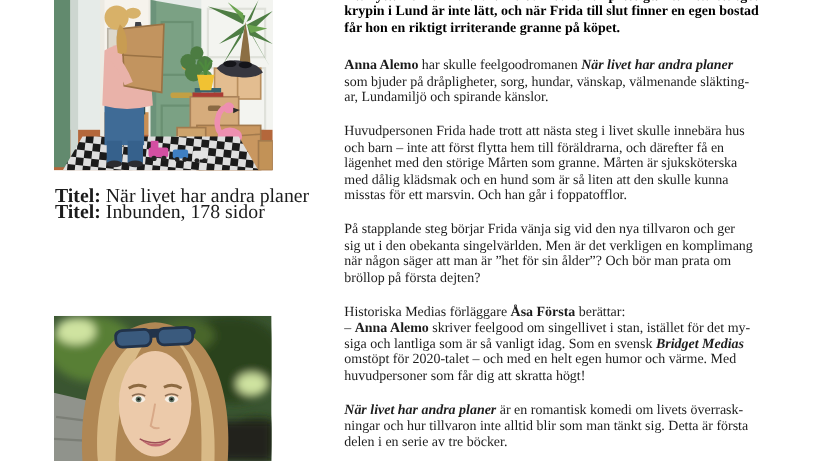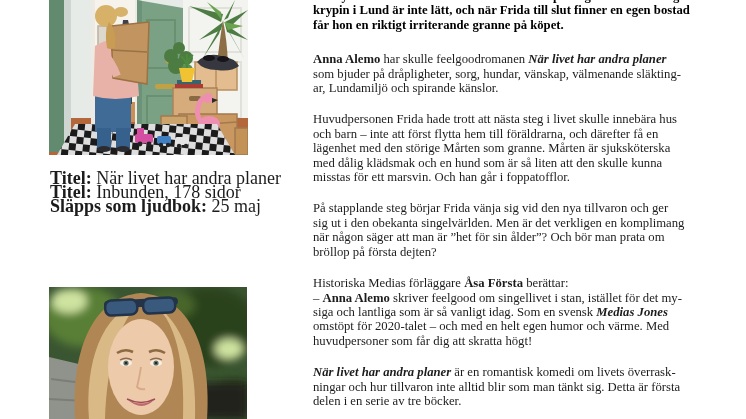--- a/index.html
+++ b/index.html
@@ -193,21 +193,20 @@
         <path d="M52,50 q10,10 16,26" stroke="var(--il-shirt-pink)" stroke-width="8" fill="none"></path>
         <circle cx="57" cy="16" r="11" fill="var(--il-hair-blonde)"></circle>
         <path d="M60,22 q8,8 6,26 q-5,2 -8,0 q-3,-16 2,-26z" fill="#c89c52"></path>
       </g>
     </svg>
   </figure>
 
   <div class="book-facts">
       <div class="fact-line"><b>Titel: </b><span>När livet har andra planer</span></div>
       <div class="fact-line"><b>Titel: </b><span>Inbunden, 178 sidor</span></div>
-      <div class="fact-line"><b>Släpps som ljudbok: </b><span>25 maj</span></div>
     </div>
 
   <figure class="portrait-figure">
     <svg viewBox="0 0 198 132" preserveAspectRatio="none">
       <defs>
           <filter id="soft" x="-30%" y="-30%" width="160%" height="160%">
             <feGaussianBlur stdDeviation="4"></feGaussianBlur>
           </filter>
         </defs>
       <rect width="198" height="132" fill="var(--po-foliage-mid)"></rect>
@@ -265,21 +264,21 @@
 och barn – inte att först flytta hem till föräldrarna, och därefter få en
 lägenhet med den störige Mårten som granne. Mårten är sjuksköterska
 med dålig klädsmak och en hund som är så liten att den skulle kunna
 misstas för ett marsvin. Och han går i foppatofflor.</span></p>
       <p class="para"><span class="">På stapplande steg börjar Frida vänja sig vid den nya tillvaron och ger
 sig ut i den obekanta singelvärlden. Men är det verkligen en komplimang
 när någon säger att man är ”het för sin ålder”? Och bör man prata om
 bröllop på första dejten?</span></p>
       <p class="para"><span class="">Historiska Medias förläggare </span><span class="seg-b">Åsa Första</span><span class=""> berättar:
 – </span><span class="seg-b">Anna Alemo</span><span class=""> skriver feelgood om singellivet i stan, istället för det my-
-siga och lantliga som är så vanligt idag. Som en svensk </span><span class="seg-bi">Medias Jones</span><span class="">
+siga och lantliga som är så vanligt idag. Som en svensk </span><span class="seg-bi">Bridget Medias</span><span class="">
 omstöpt för 2020-talet – och med en helt egen humor och värme. Med
 huvudpersoner som får dig att skratta högt!</span></p>
       <p class="para"><span class="seg-bi">När livet har andra planer</span><span class=""> är en romantisk komedi om livets överrask-
 ningar och hur tillvaron inte alltid blir som man tänkt sig. Detta är första
 delen i en serie av tre böcker.</span></p>
     </div>
 
 </div>
 
 </body></html>

